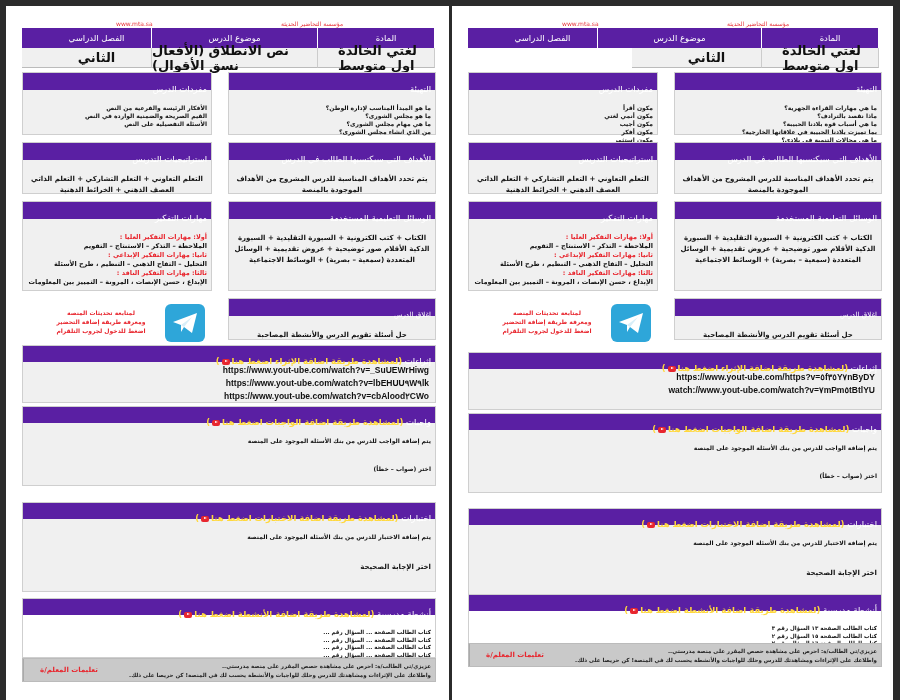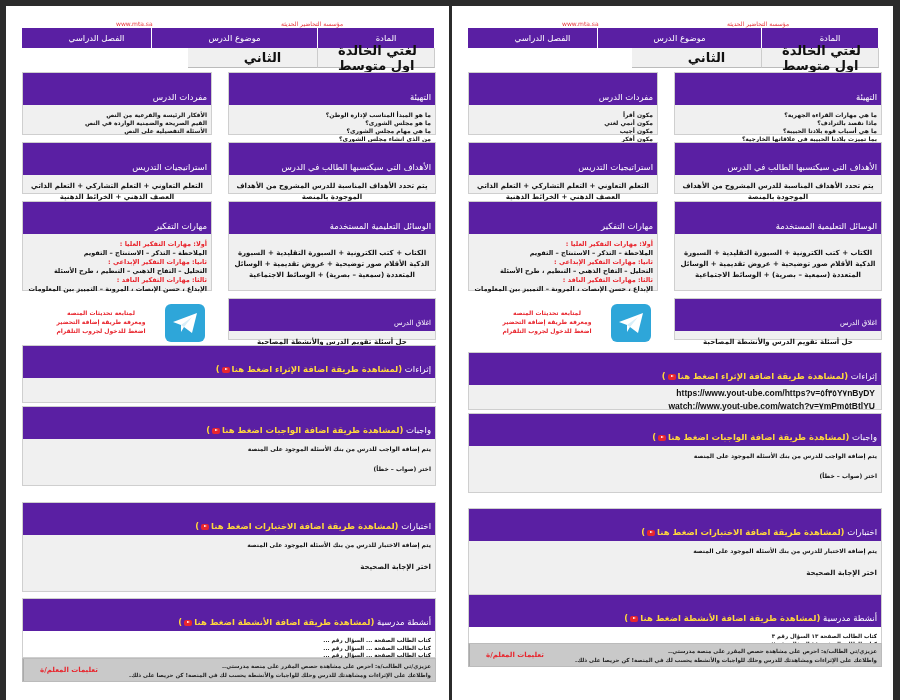--- a/index.html
+++ b/index.html
@@ -14,22 +14,22 @@
   .topline { position: absolute; top: 14px; left: 0; right: 0; height: 10px; font-size: 6px; color: #e8333a; }
   .topline .site { position: absolute; left: 110px; }
   .topline .org { position: absolute; left: 275px; }
   .hdr-table { position: absolute; top: 22px; left: 16px; right: 14px; }
   .hdr-row { display: flex; flex-direction: row-reverse; }
   .hdr-row .c { height: 20px; display: flex; align-items: center; justify-content: center; font-size: 8.5px; }
   .hdr-row.head .c { background: #5a1fa3; color: #fff; border-right: 1px solid #fff; }
   .hdr-row.val .c { background: #f0f0f0; color: #111; font-weight: bold; font-size: 13px; border-right: 1px solid #ccc; border-bottom: 1px solid #bbb; }
   .c1 { width: 117px; padding-left: 20px; } .c3 { flex: 1; }
   .box { position: absolute; border: 1px solid #cfcfcf; background: #f0f0f0; direction: rtl; }
-  .box .bh { background: #5a1fa3; color: #fff; font-size: 8.5px; height: 17px; line-height: 17px; padding: 16px 4px; }
-  .box .bb { font-size: 6px; line-height: 8px; color: #111; padding: 6px 4px; font-weight: bold; }
+  .box .bh { background: #5a1fa3; color: #fff; font-size: 8.5px; height: 17px; line-height: 17px; padding: 8px 4px; }
+  .box .bb { font-size: 6px; line-height: 8px; color: #111; padding: 14px 4px; font-weight: bold; }
   .bb.center { text-align: center; font-size: 7px; line-height: 11px; }
   .red { color: #e8262e; }
   .yellow { color: #ffd83c; font-weight: bold; }
   .yt { display: inline-block; width: 8px; height: 6px; background: #e8262e; border-radius: 2px; vertical-align: middle; margin: 0 2px; position: relative; }
   .yt::after { content: ""; position: absolute; left: 3px; top: 1.5px; border-left: 3px solid #fff; border-top: 1.5px solid transparent; border-bottom: 1.5px solid transparent; }
   .links { direction: ltr; text-align: right; font-size: 8.5px; line-height: 13px; color: #111; font-family: "Liberation Sans", sans-serif; padding: 2px 6px; font-weight: bold; }
   .tg { position: absolute; width: 40px; height: 38px; background: #2ea6d9; border-radius: 6px; }
   .tg svg { position: absolute; left: 7px; top: 8px; }
   .promo { position: absolute; width: 90px; text-align: center; color: #e8262e; font-size: 6px; line-height: 9px; font-weight: bold; direction: rtl; }
   .notes { position: absolute; background: #c9c9c9; display: flex; flex-direction: row-reverse; direction: rtl; font-size: 5.5px; border: 1px solid #bbb; }
@@ -49,20 +49,21 @@
       <span class="org">مؤسسة التحاضير الحديثة</span>
     </div>
     <div class="hdr-table">
       <div class="hdr-row head">
         <div class="c c1" style="width:117px">المادة</div>
         <div class="c c3">موضوع الدرس</div>
         <div class="c c1" style="width:130px">الفصل الدراسي</div>
       </div>
       <div class="hdr-row val">
         <div class="c c1" style="width:117px">لغتي الخالدة اول متوسط</div>
+        <div class="c c3">نص الانطلاق (الأفعال نسق الأقوال)</div>
         <div class="c c1" style="width:130px">الثاني</div>
       </div>
     </div>
 
     <div class="box" style="top:66px;left:222px;width:208px;height:63px;">
       <div class="bh">التهيئة</div>
       <div class="bb">
           <div>ما هو المبدأ المناسب لإدارة الوطن؟</div>
           <div>ما هو مجلس الشورى؟</div>
           <div>ما هي مهام مجلس الشورى؟</div>
@@ -114,20 +115,25 @@
         </svg>
     </div>
     <div class="promo" style="top:302px;left:50px;">
       <div>لمتابعة تحديثات المنصة</div>
       <div>ومعرفة طريقة إضافة التحضير</div>
       <div>اضغط للدخول لجروب التلقرام</div>
     </div>
 
     <div class="box" style="top:339px;left:16px;width:414px;height:58px;">
       <div class="bh" style="height:14px;line-height:14px;"><span>إثراءات</span> <span class="yellow"><span>(لمشاهدة طريقة اضافة الإثراء اضغط هنا</span><span class="yt"></span>)</span></div>
+      <div class="links">
+          <div>https://www.yout-ube.com/watch?v=_SuUEWrHiwg</div>
+          <div>https://www.yout-ube.com/watch?v=lbEHUU٩W٩lk</div>
+          <div>https://www.yout-ube.com/watch?v=cbAlood٢CWo</div>
+        </div>
     </div>
 
     <div class="box" style="top:400px;left:16px;width:414px;height:80px;">
       <div class="bh" style="height:14px;line-height:14px;"><span>واجبات</span> <span class="yellow"><span>(لمشاهدة طريقة اضافة الواجبات اضغط هنا</span><span class="yt"></span>)</span></div>
       <div class="bb">يتم إضافة الواجب للدرس من بنك الأسئلة الموجود على المنصة</div>
       <div class="bb red" style="padding-top:6px;">اختر (صواب – خطأ)</div>
     </div>
 
     <div class="box" style="top:496px;left:16px;width:414px;height:90px;">
       <div class="bh" style="height:14px;line-height:14px;"><span>اختبارات</span> <span class="yellow"><span>(لمشاهدة طريقة اضافة الاختبارات اضغط هنا</span><span class="yt"></span>)</span></div>

